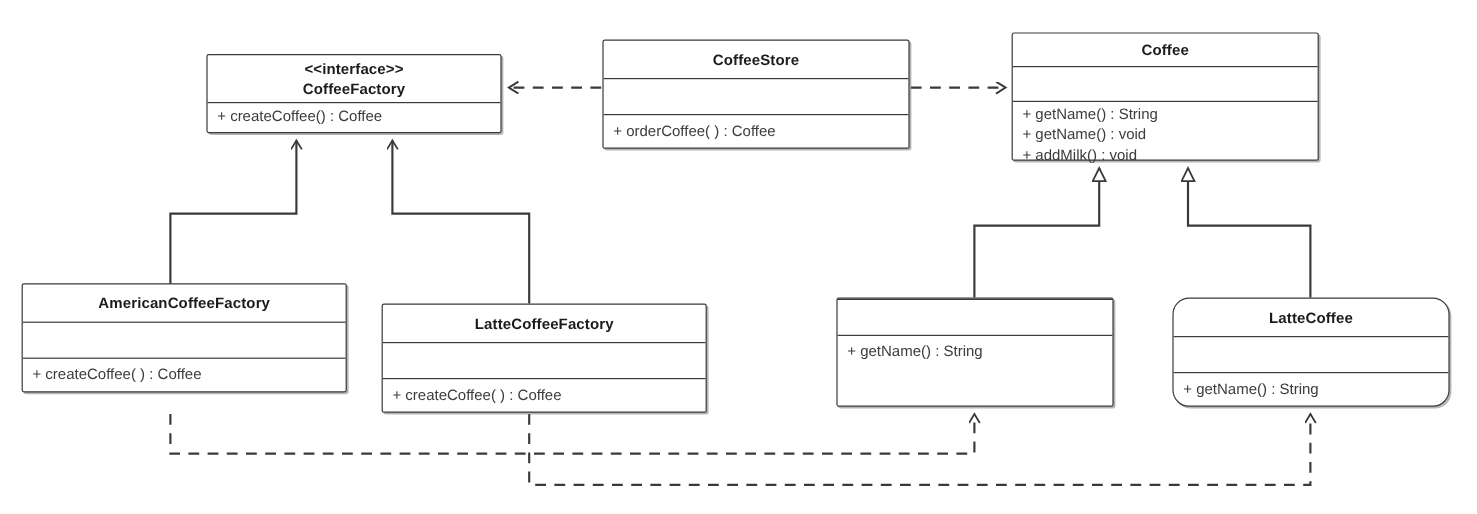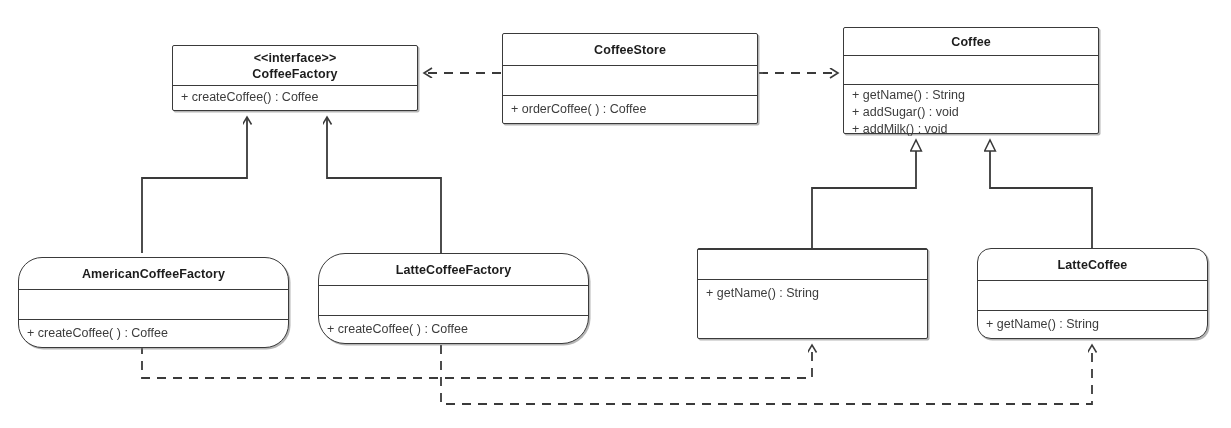--- a/index.html
+++ b/index.html
@@ -86,22 +86,22 @@
   #box-coffeestore { left: 502px; top: 33px; width: 256px; height: 91px; }
   #box-coffeestore .cls-title  { height: 31px; }
   #box-coffeestore .cls-attrs  { height: 29px; }
   #box-coffeestore .cls-methods{ height: 29px; padding-top: 5px; }
 
   #box-coffee { left: 843px; top: 27px; width: 256px; height: 107px; }
   #box-coffee .cls-title  { height: 27px; align-items: center; }
   #box-coffee .cls-attrs  { height: 28px; }
   #box-coffee .cls-methods{ height: 50px; padding-top: 2px; overflow: visible; }
 
-  #box-americancoffeefactory { left: 18px;  top: 257px; width: 271px; height: 91px; border-radius: 24px; }
-  #box-lattecoffeefactory    { left: 318px; top: 253px; width: 271px; height: 91px; border-radius: 27px; }
+  #box-americancoffeefactory { left: 18px;  top: 236px; width: 271px; height: 91px; }
+  #box-lattecoffeefactory    { left: 318px; top: 253px; width: 271px; height: 91px; }
   #box-americancoffeefactory .cls-title, #box-lattecoffeefactory .cls-title { height: 31px; }
   #box-americancoffeefactory .cls-attrs, #box-lattecoffeefactory .cls-attrs { height: 29px; }
   #box-americancoffeefactory .cls-methods, #box-lattecoffeefactory .cls-methods { height: 29px; padding-top: 5px; }
 
   #box-americancoffee { left: 697px; top: 248px; width: 231px; height: 91px; }
   #box-lattecoffee    { left: 977px; top: 248px; width: 231px; height: 91px; border-radius: 14px; }
   #box-americancoffee .cls-title, #box-lattecoffee .cls-title { height: 31px; }
   #box-americancoffee .cls-attrs, #box-lattecoffee .cls-attrs { height: 29px; }
   #box-americancoffee .cls-methods, #box-lattecoffee .cls-methods { height: 29px; padding-top: 5px; }
 </style>
@@ -173,21 +173,21 @@
 
   <div class="uml-class" id="box-coffee">
     <div class="cls-title">
       <span class="cname">Coffee</span>
     </div>
     <div class="cls-sep"></div>
     <div class="cls-attrs"></div>
     <div class="cls-sep"></div>
     <div class="cls-methods">
       <div class="m">+ getName() : String</div>
-      <div class="m">+ addSugar() : void</div>
+      <div class="m">+ getName() : void</div>
       <div class="m">+ addMilk() : void</div>
     </div>
   </div>
 
   <div class="uml-class" id="box-americancoffeefactory">
     <div class="cls-title">
       <span class="cname">AmericanCoffeeFactory</span>
     </div>
     <div class="cls-sep"></div>
     <div class="cls-attrs"></div>

